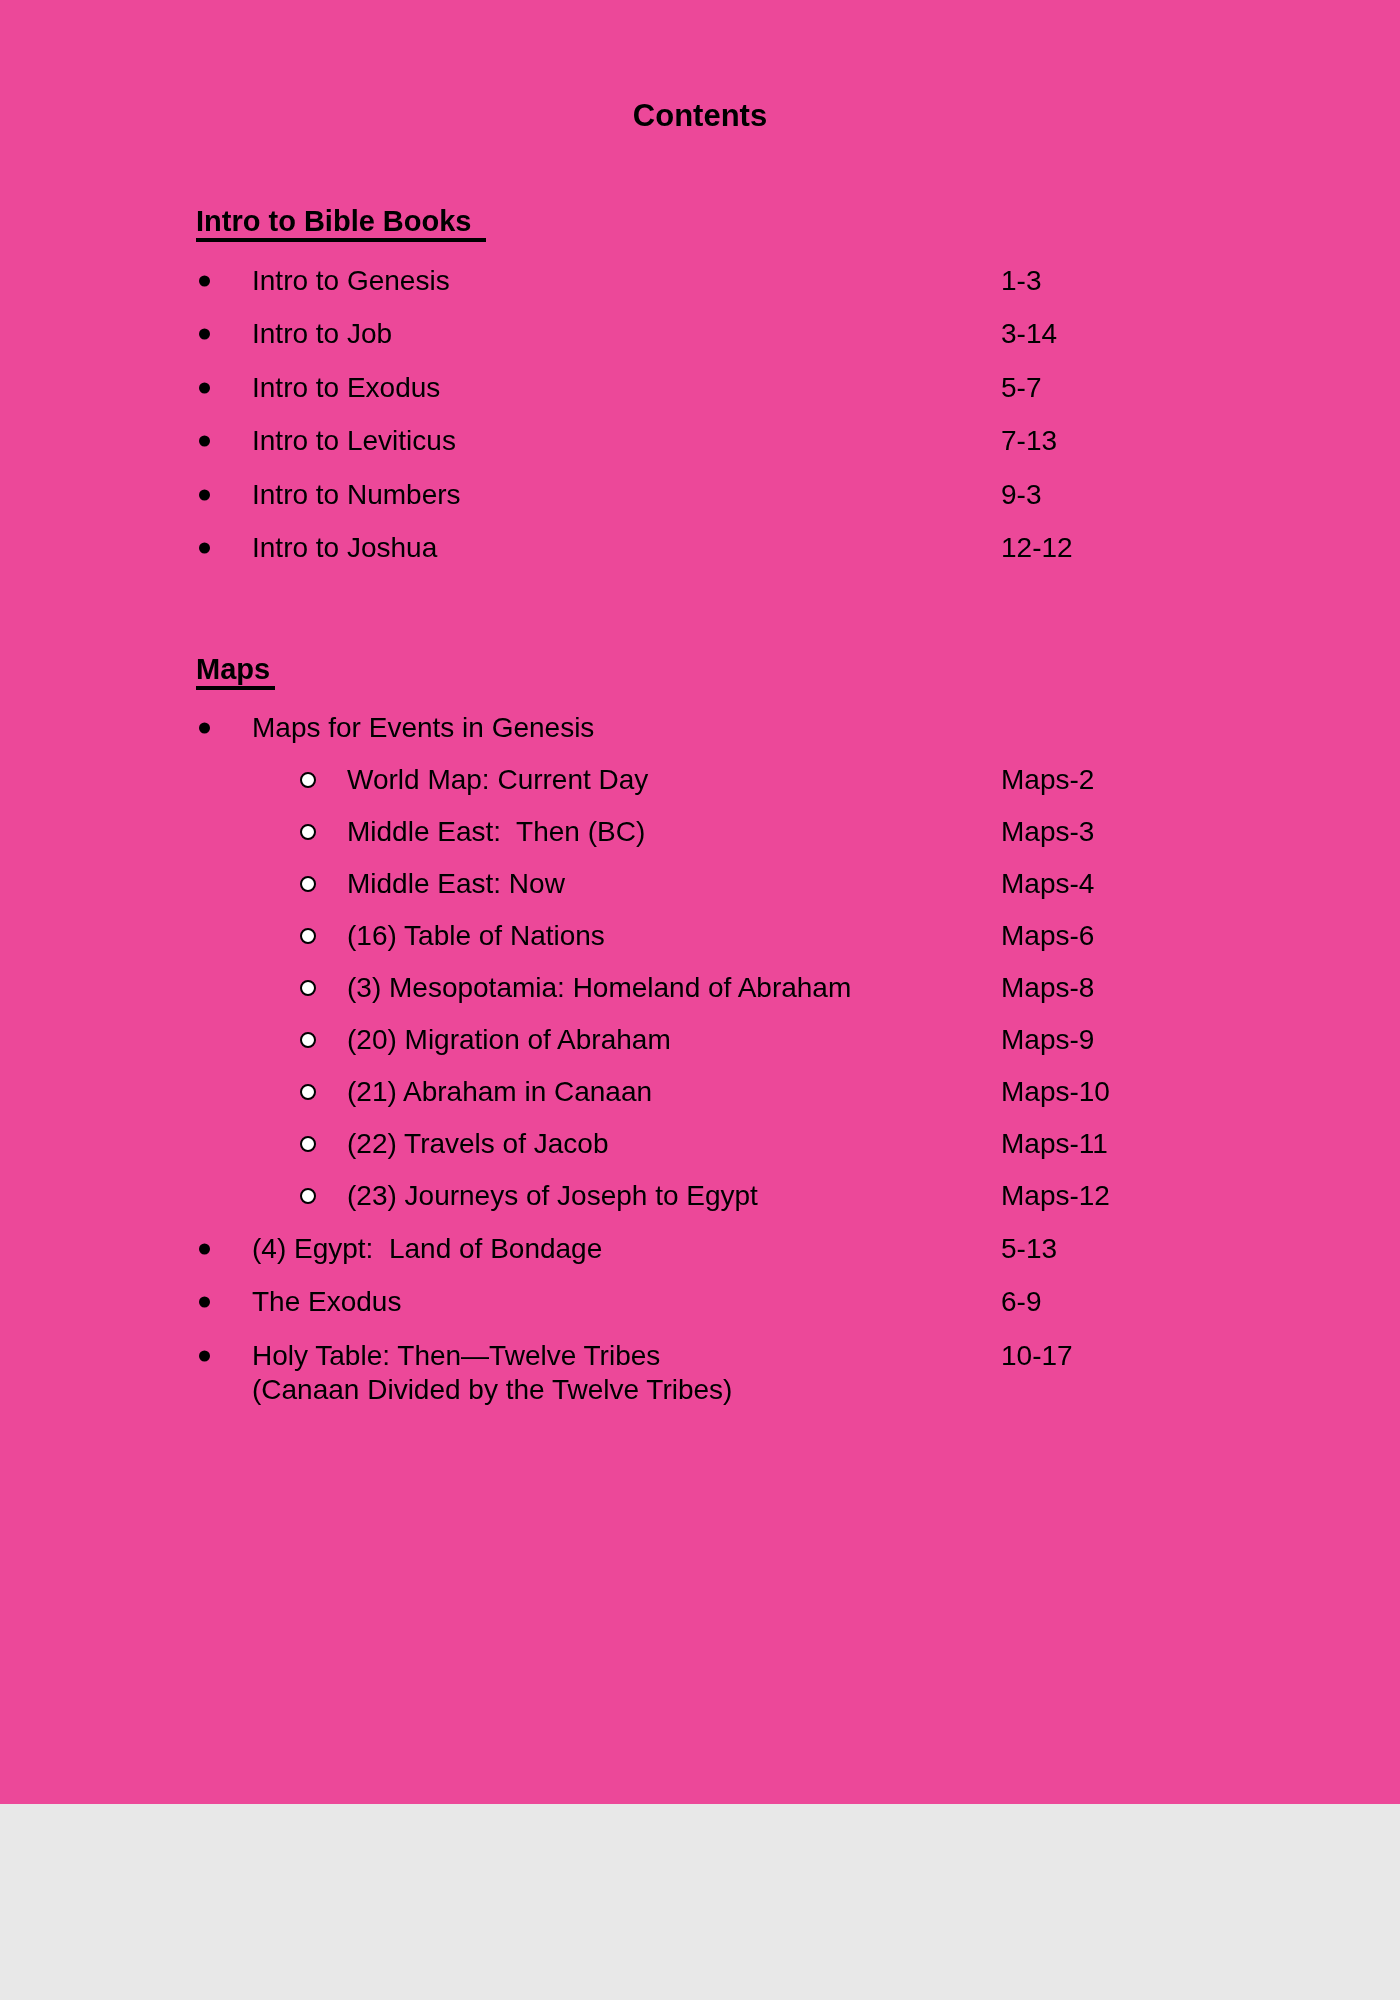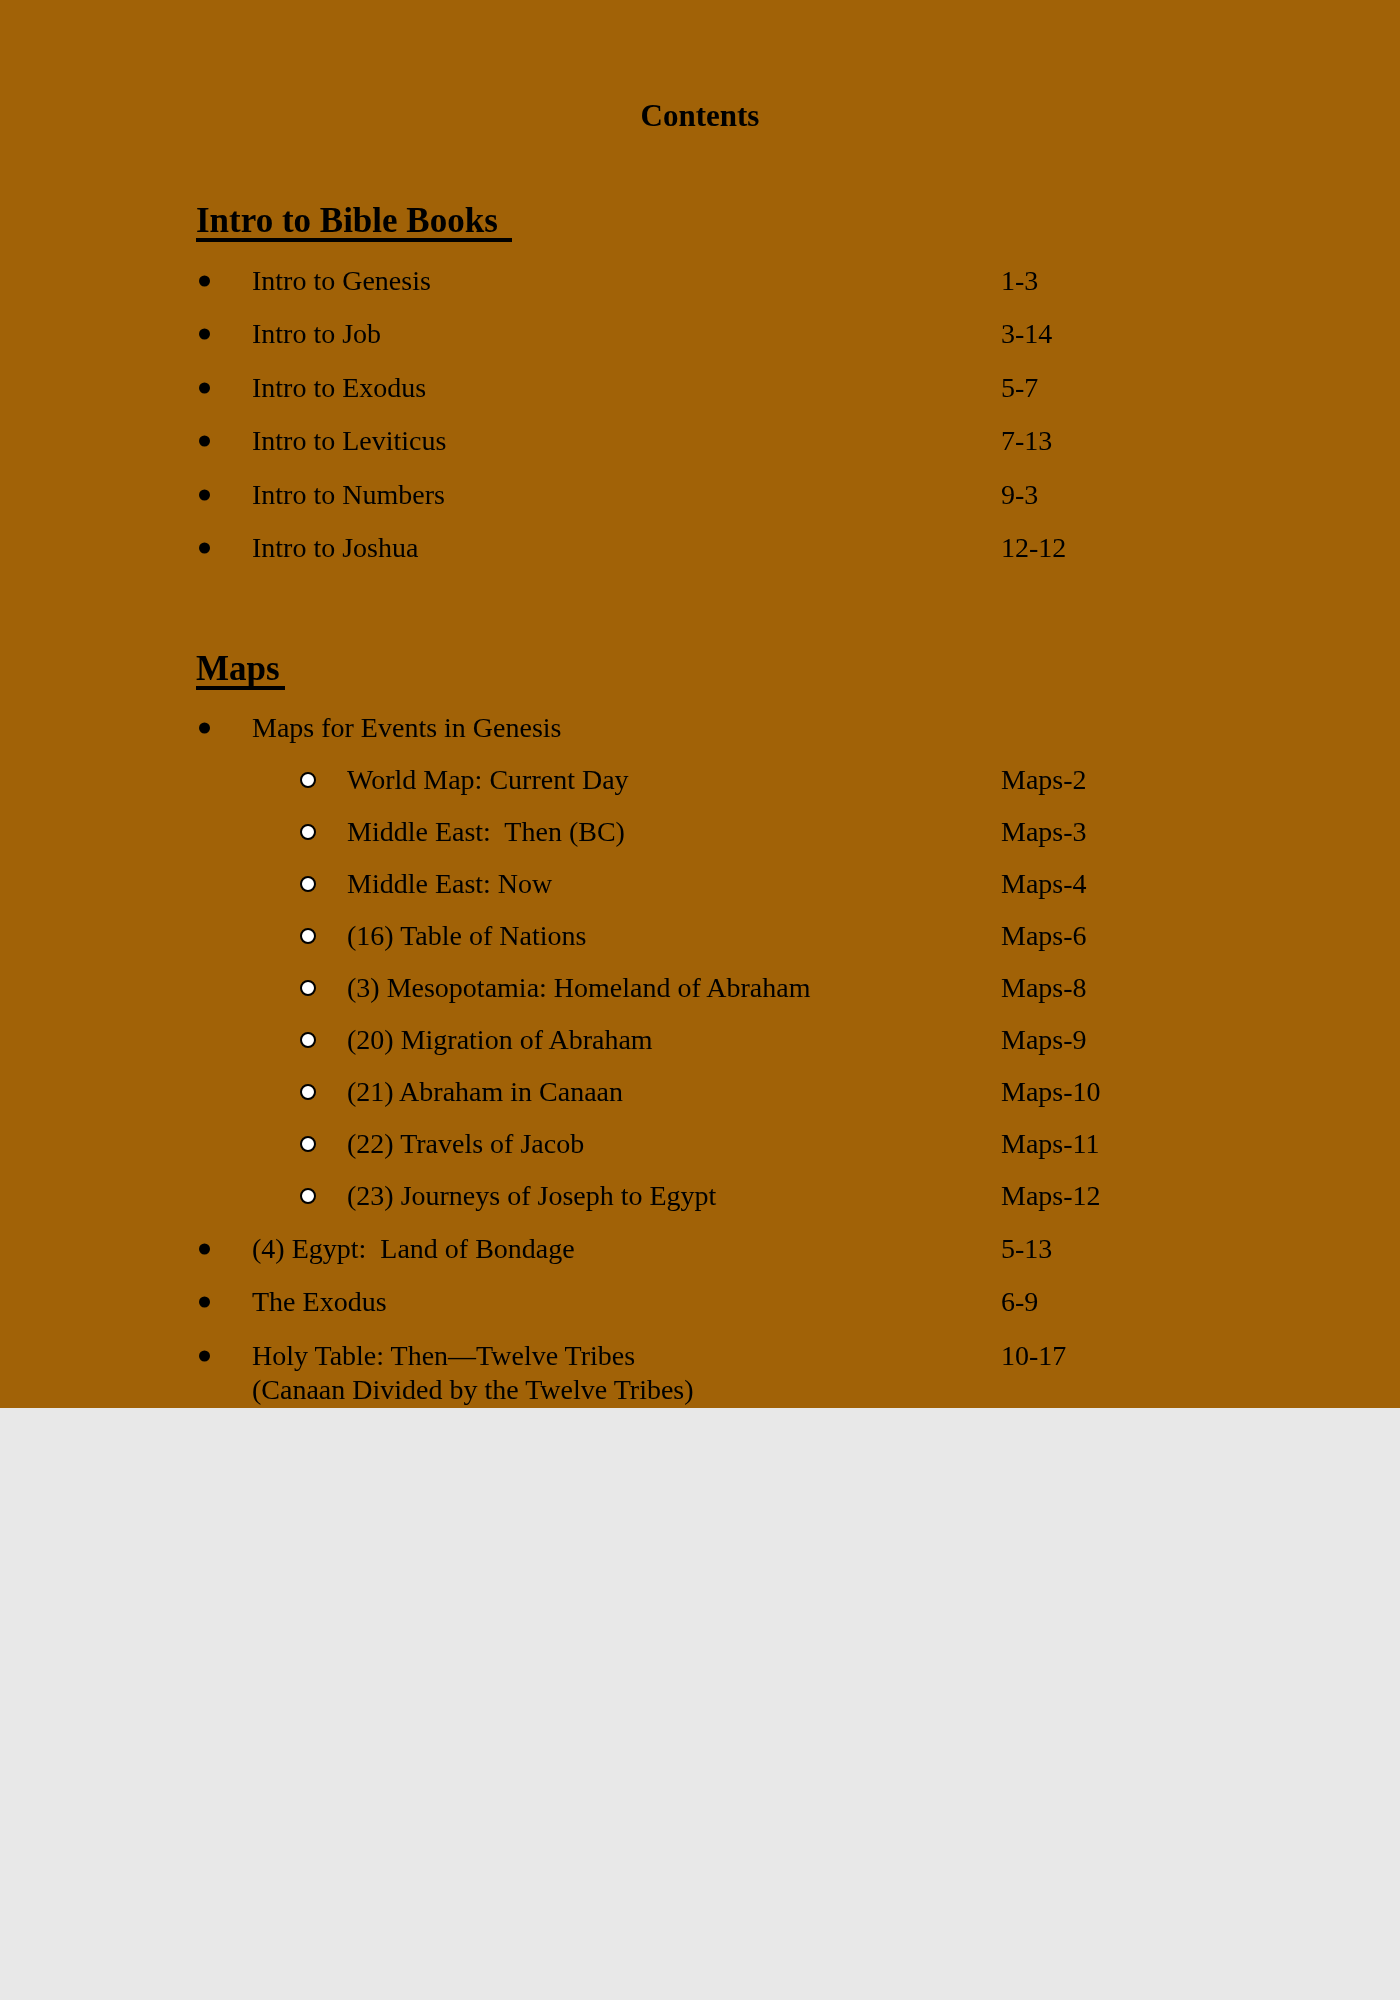--- a/index.html
+++ b/index.html
@@ -1,27 +1,27 @@
 <!DOCTYPE html>
 <html><head>
 <meta charset="utf-8">
 <style>
   html,body{margin:0;padding:0;background:#e8e8e8;}
   .page{
-    position:relative;width:1400px;height:1408px;background:#a16207;
-    font-family:Liberation Serif, serif;color:#000;
+    position:relative;width:1400px;height:1804px;background:#ec4899;
+    font-family:Liberation Sans, sans-serif;color:#000;
     overflow:hidden;
   }
   .doc-title{
     position:absolute;top:97px;left:0;width:1400px;text-align:center;
     font-size:31px;line-height:38px;font-weight:bold;
   }
   .toc{position:absolute;left:196px;top:204px;width:900px;}
   .sec-heading{
-    font-size:35px;line-height:34px;font-weight:bold;
+    font-size:29px;line-height:34px;font-weight:bold;
     display:inline-block;border-bottom:4px solid #000;
   }
   .sec-heading.h1{padding-right:14px;}
   .sec-heading.h2{padding-right:5px;}
   .h2-wrap{margin-top:77px;}
   .rows1{margin-top:12px;}
   .rows2{margin-top:12px;}
   .row{position:relative;height:53.5px;}
   .row.sub{height:52px;}
   .row.mfe{height:52px;}

